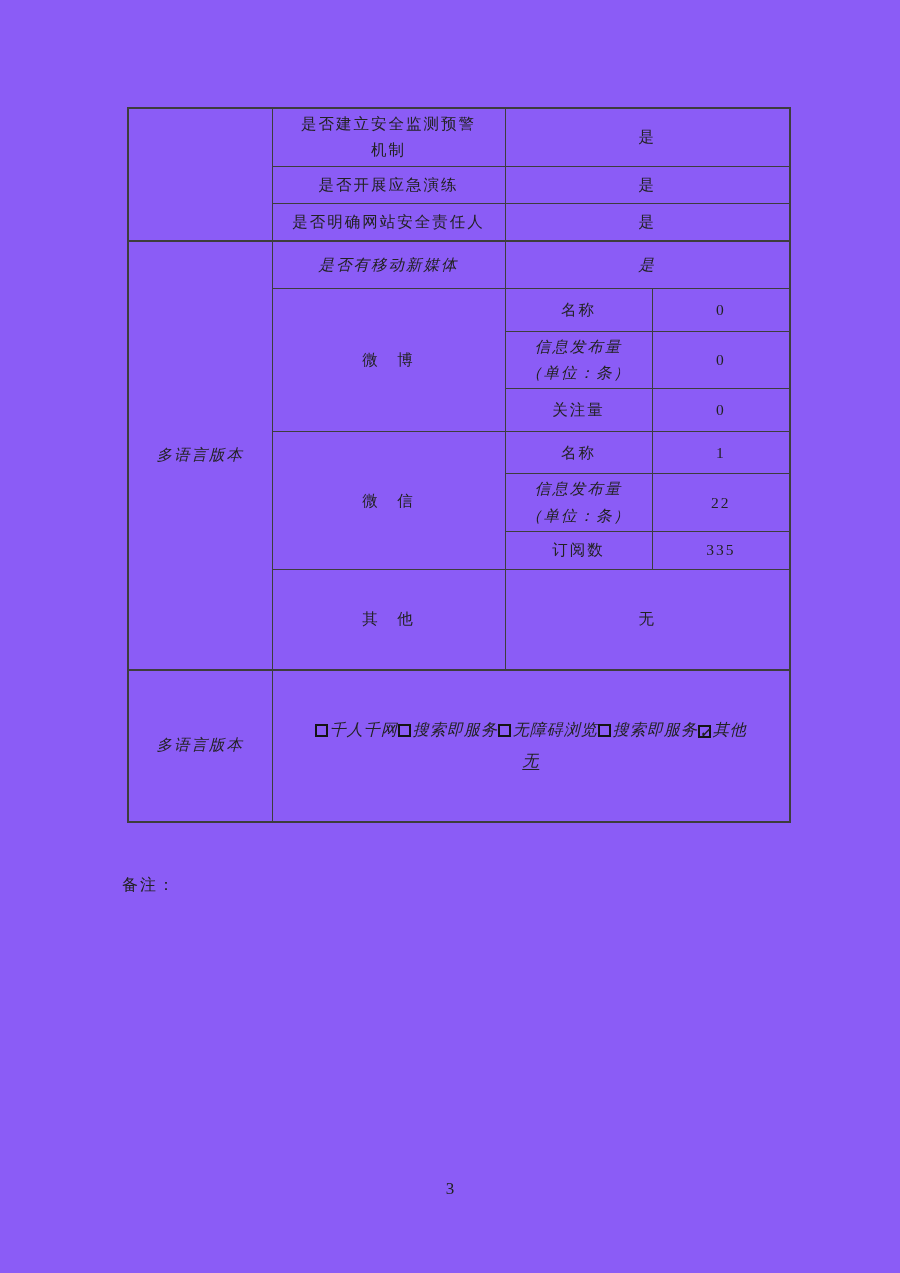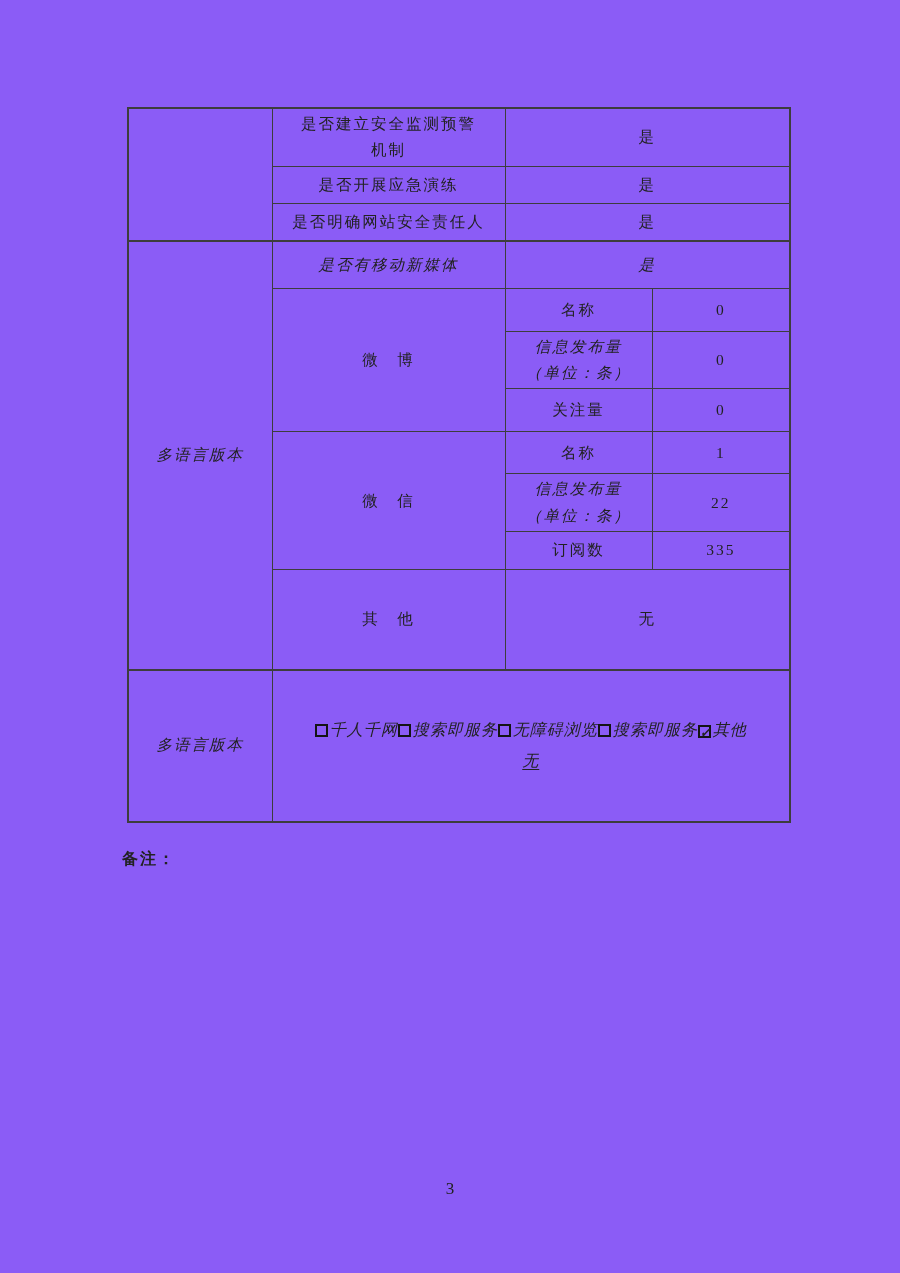--- a/index.html
+++ b/index.html
@@ -47,22 +47,22 @@
     letter-spacing:0;
   }
   .innov-other {
     display:inline-block;
     font-size:16px; letter-spacing:1px;
     line-height:1.9;
     text-decoration:underline;
     text-underline-offset:3px;
   }
   .notes {
-    position:absolute; left:122px; top:849px;
-    font-weight:bold;
+    position:absolute; left:122px; top:875px;
+    font-weight:normal;
     font-size:16px;
     letter-spacing:2px;
   }
   .pagenum {
     position:absolute; left:0; top:1179px;
     width:100%;
     text-align:center;
     font-size:17px;
   }
 </style>

